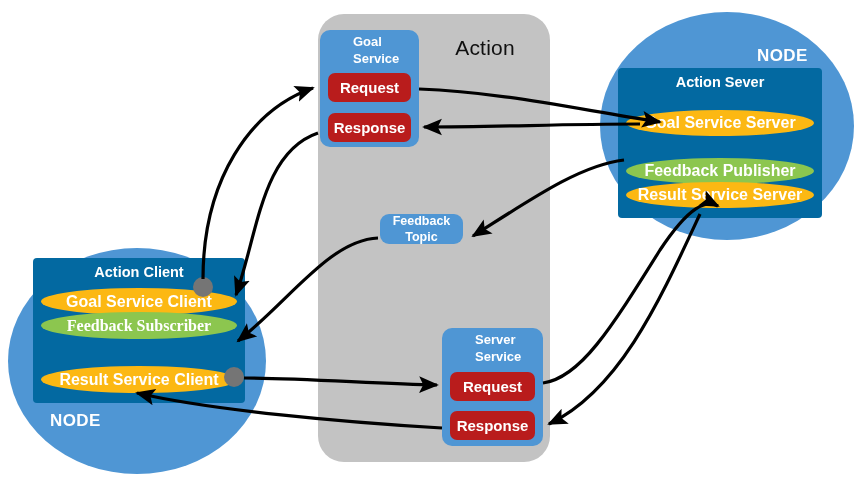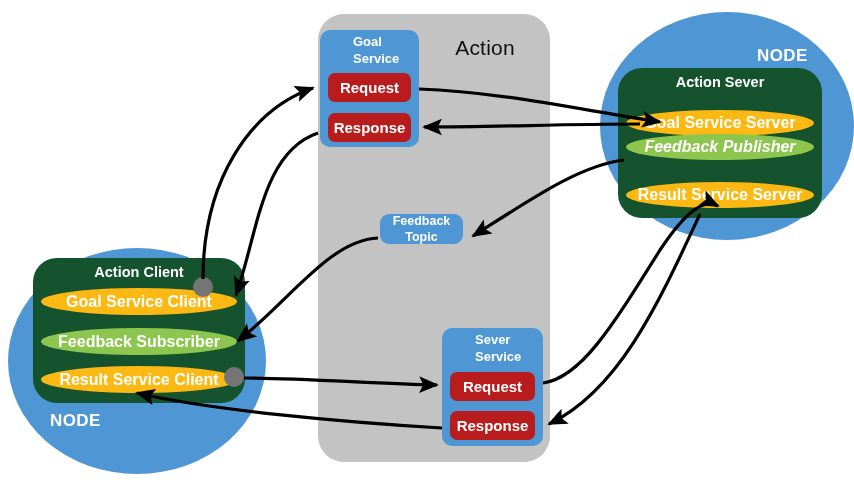--- a/index.html
+++ b/index.html
@@ -62,22 +62,22 @@
     font-weight: bold;
     color: #ffffff;
     letter-spacing: .4px;
   }
   #node-client-label { left: 50px;  top: 411px; }
   #node-server-label { left: 757px; top: 46px;  }
 
   
   .panel-orange {
     position: absolute;
-    background: #14532d;
-    border-radius: 24px;
+    background: #0369a1;
+    border-radius: 4px;
   }
   #action-client-panel { left: 33px;  top: 258px; width: 212px; height: 145px; }
   #action-server-panel { left: 618px; top: 68px;  width: 204px; height: 150px; }
 
   .panel-title {
     position: absolute;
     width: 100%;
     text-align: center;
     font-size: 14.5px;
     font-weight: bold;
@@ -96,26 +96,26 @@
     font-weight: bold;
     color: #ffffff;
     text-align: center;
     line-height: 1;
   }
   .iface-yellow { background: #fcb813; }
   .iface-green  { background: #8cc64f; }
 
   #action-client-panel .iface { left: 8px; width: 196px; height: 27px; }
   #ifc-goal     { top: 30px;  }
-  #ifc-feedback { top: 70px;  }
+  #ifc-feedback { top: 54px; font-family: Liberation Serif, serif;  }
   #ifc-result   { top: 108px; }
 
   #action-server-panel .iface { left: 8px; width: 188px; height: 26px; }
   #ifs-goal     { top: 42px; }
-  #ifs-feedback { top: 66px; font-style: italic; }
+  #ifs-feedback { top: 90px; }
   #ifs-result   { top: 114px; }
 
   
   .svc-box {
     position: absolute;
     background: #4f96d4;
     border-radius: 10px;
   }
   #goal-service-box   { left: 320px; top: 30px;  width: 99px;  height: 117px; }
   #result-service-box { left: 442px; top: 328px; width: 101px; height: 118px; }
@@ -228,21 +228,21 @@
 
   <div id="feedback-topic-box">
     <div>
       <span>Feedback</span><br>
       <span>Topic</span>
     </div>
   </div>
 
   <div class="svc-box" id="result-service-box">
     <div class="svc-title">
-      <span>Sever</span><br>
+      <span>Server</span><br>
       <span>Service</span>
     </div>
     <div class="msg-box" id="result-request">Request</div>
     <div class="msg-box" id="result-response">Response</div>
   </div>
 
   <div class="conn-dot" id="dot-client-goal"></div>
   <div class="conn-dot" id="dot-client-result"></div>
 
   <svg id="arrow-layer" viewBox="0 0 854 480" xmlns="http://www.w3.org/2000/svg">

